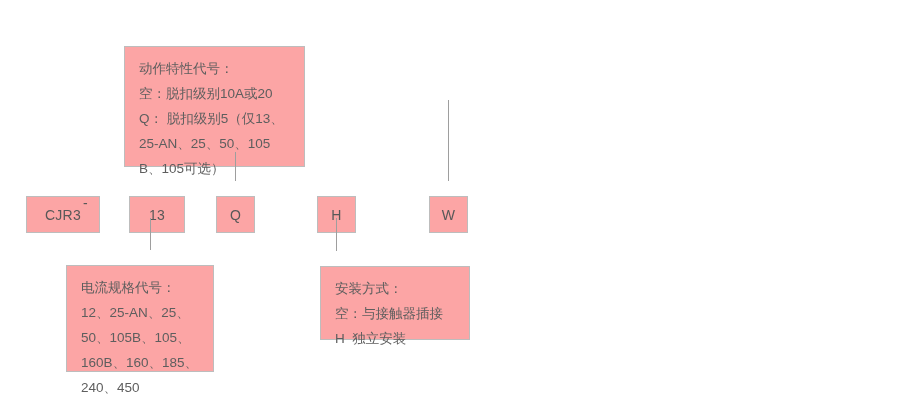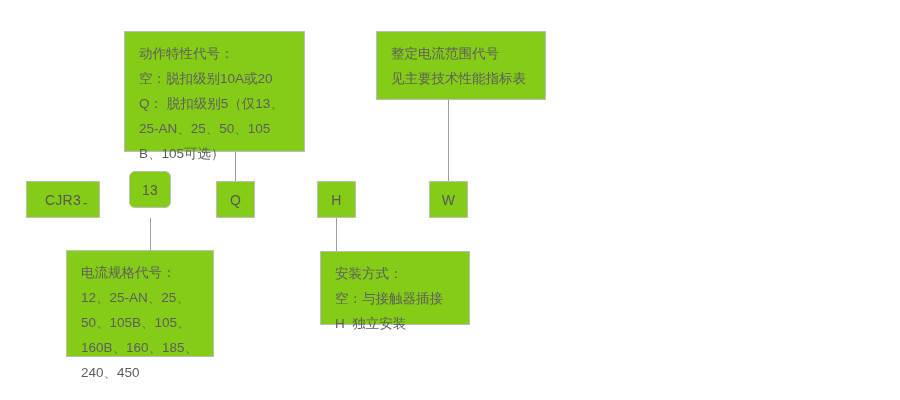--- a/index.html
+++ b/index.html
@@ -14,22 +14,23 @@
   #diagram {
     position: relative;
     width: 900px;
     height: 400px;
     background: #ffffff;
     overflow: hidden;
   }
   .box {
     position: absolute;
     border: 1px solid #bdbdbd;
-    background: #84cc16;
+    background: #fca5a5;
     box-sizing: border-box;
+    margin-top: 15px;
   }
   
   .note {
     padding: 9px 12px 9px 14px;
     font-size: 13.5px;
     line-height: 25px;
     color: #5e5e5e;
     white-space: pre-wrap;
   }
   
@@ -58,32 +59,30 @@
 <body>
 
 <div id="diagram">
 
   <div class="box note" style="left:124px; top:31px; width:181px; height:121px;">动作特性代号：
 空：脱扣级别10A或20
 Q： 脱扣级别5（仅13、
 25-AN、25、50、105
 B、105可选）</div>
 
-  <div class="box note" style="left:376px; top:31px; width:170px; height:69px;">整定电流范围代号
-见主要技术性能指标表</div>
 
   <div class="vline" style="left:235px; top:152px; height:29px;"></div>
 
   <div class="vline" style="left:448px; top:100px; height:81px;"></div>
 
   <div class="box chip" style="left:26px; top:181px; width:74px; height:37px;">CJR3</div>
 
   <span class="dash" style="left:83px; top:196px;">-</span>
 
-  <div class="box chip" style="left:129px; top:171px; width:42px; height:37px;border-radius:6px;">13</div>
+  <div class="box chip" style="left:129px; top:181px; width:56px; height:37px;">13</div>
 
   <div class="box chip" style="left:216px; top:181px; width:39px; height:37px;">Q</div>
 
   <div class="box chip" style="left:317px; top:181px; width:39px; height:37px;">H</div>
 
   <div class="box chip" style="left:429px; top:181px; width:39px; height:37px;">W</div>
 
   <div class="vline" style="left:150px; top:218px; height:32px;"></div>
 
   <div class="vline" style="left:336px; top:218px; height:33px;"></div>

